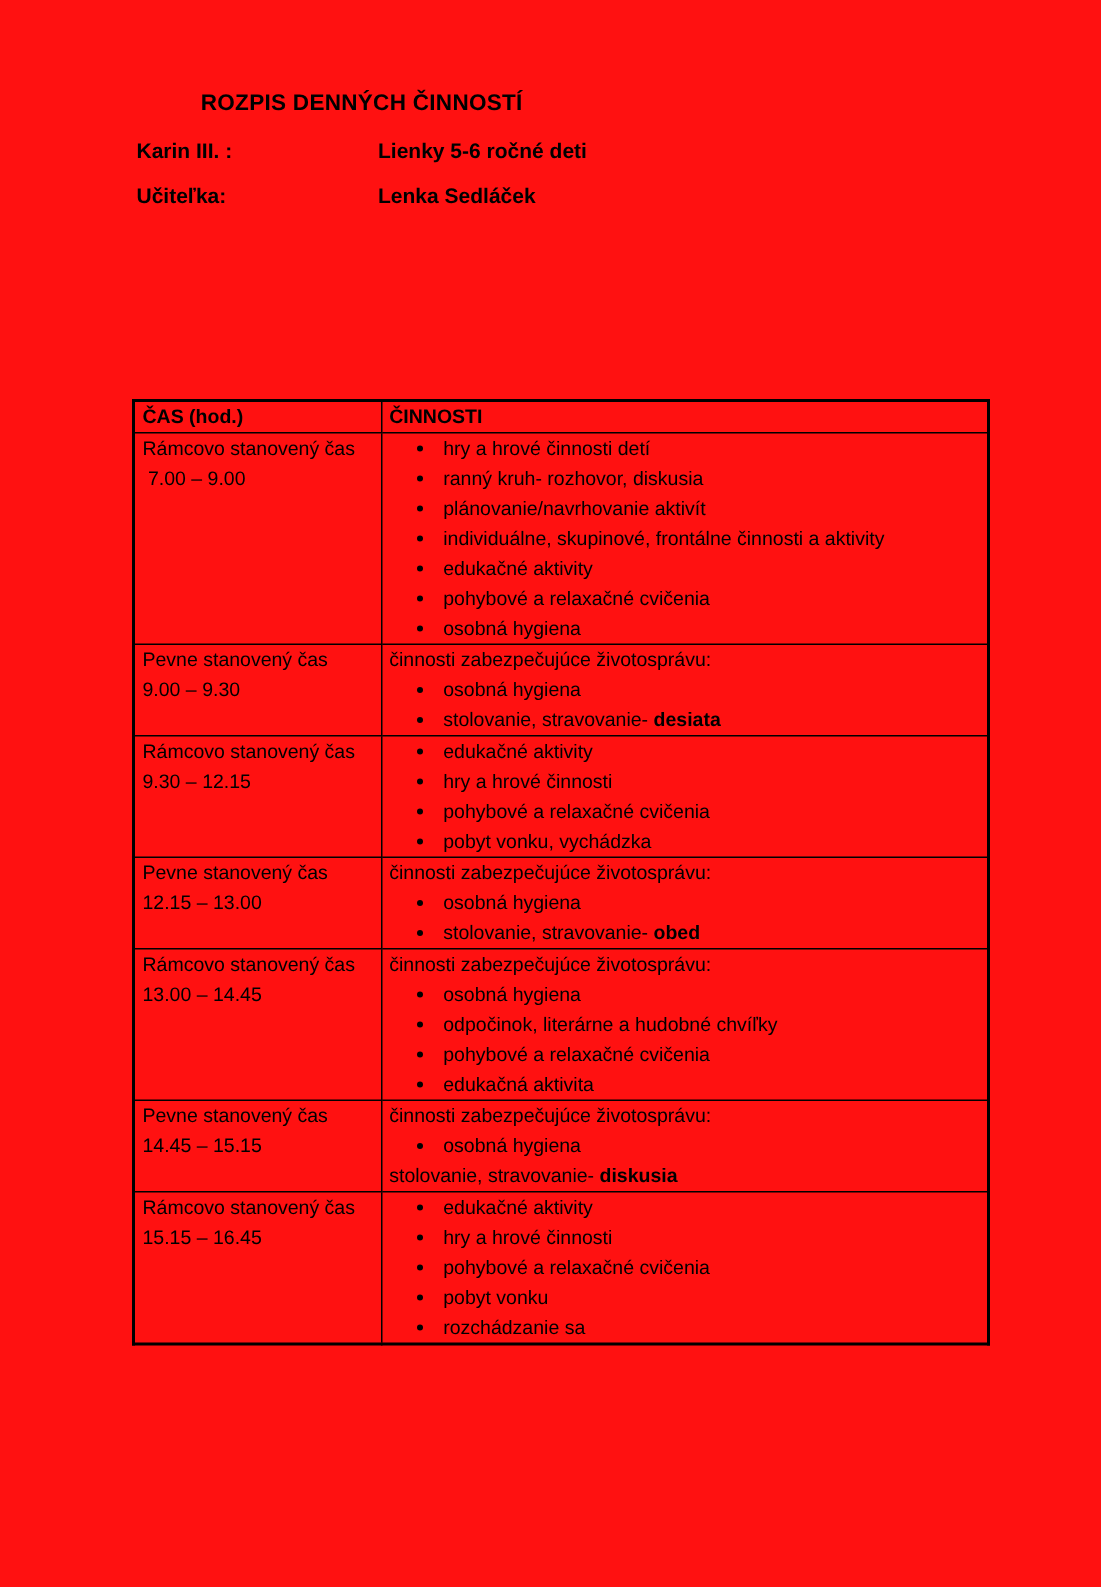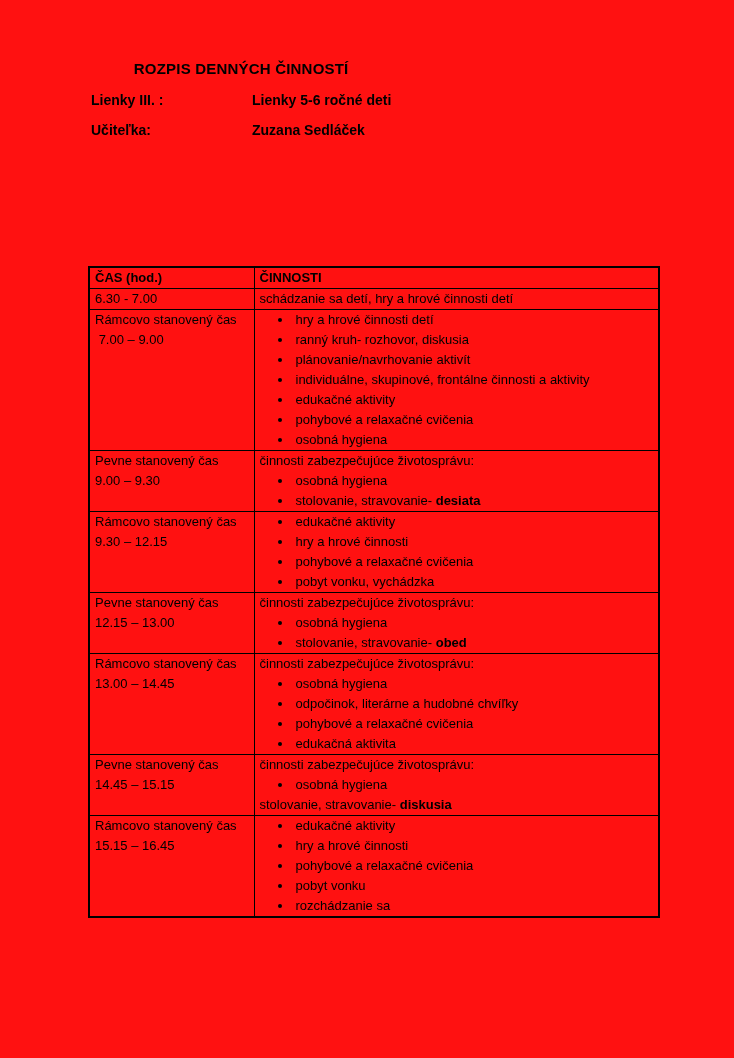--- a/index.html
+++ b/index.html
@@ -40,50 +40,42 @@
   ul.blist li { padding-left:3px; }
   .b { font-weight:bold; }
   .intro, .plain, .footer-line { white-space:pre-wrap; }
 </style>
 </head>
 <body>
 
 <div class="hdr">
   <div class="doc-title">ROZPIS DENNÝCH ČINNOSTÍ</div>
   <div class="field">
-    <span class="lab">Lienky III. :</span>
+    <span class="lab">Karin III. :</span>
     <span class="val">Lienky 5-6 ročné deti</span>
   </div>
   <div class="field">
     <span class="lab">Učiteľka:</span>
-    <span class="val">Zuzana Sedláček</span>
+    <span class="val">Lenka Sedláček</span>
   </div>
 </div>
 
 <table class="sched">
   <colgroup>
       <col class="col-time">
       <col>
     </colgroup>
   <thead>
     <tr>
       <th>ČAS (hod.)</th>
       <th>ČINNOSTI</th>
     </tr>
   </thead>
   <tbody>
 
-    <tr>
-      <td class="time-cell">
-        <div>6.30 - 7.00</div>
-      </td>
-      <td>
-        <div class="plain">schádzanie sa detí, hry a hrové činnosti detí</div>
-      </td>
-    </tr>
 
     <tr>
       <td class="time-cell">
         <div>Rámcovo stanovený čas</div>
         <div> 7.00 – 9.00</div>
       </td>
       <td>
         <ul class="blist">
           <li><span>hry a hrové činnosti detí</span></li>
           <li><span>ranný kruh- rozhovor, diskusia</span></li>

